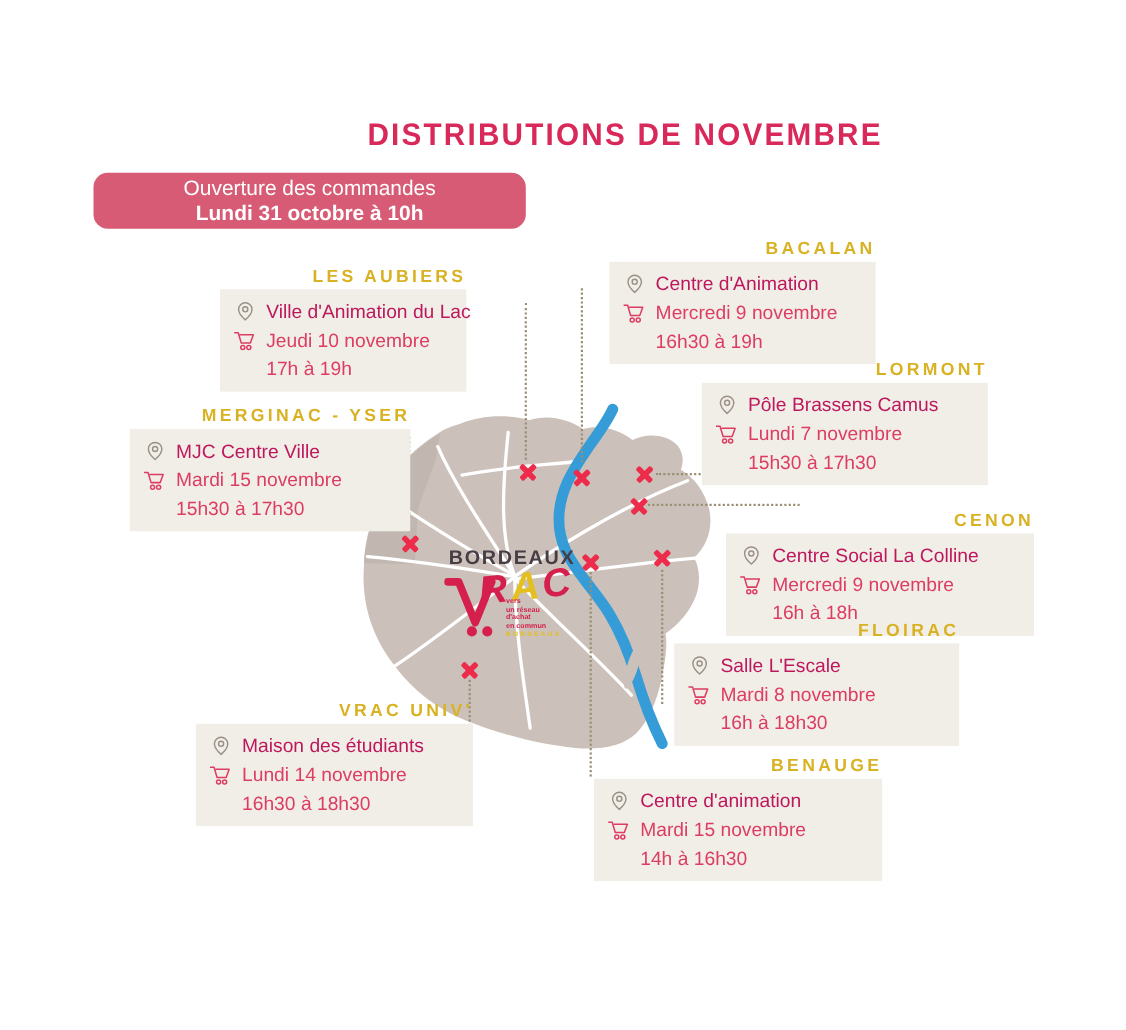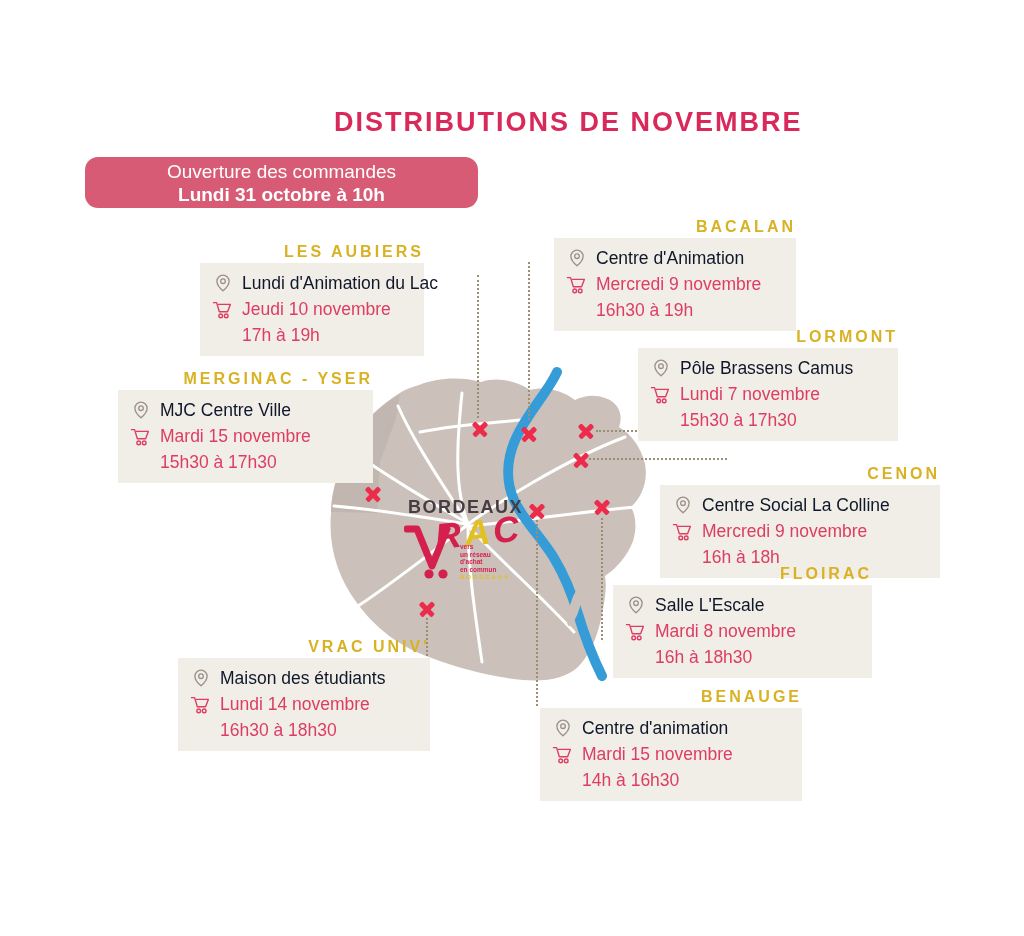--- a/index.html
+++ b/index.html
@@ -73,21 +73,21 @@
     white-space:nowrap;
   }
   .card .body{
     background:#F1EDE7;padding:7px 12px 8px 12px;
   }
   .card .row{
     display:flex;align-items:center;gap:8px;
     font-size:17.5px;line-height:26px;white-space:nowrap;
   }
   .card .row .ic{width:22px;display:flex;align-items:center;justify-content:center;flex:0 0 22px;}
-  .card .venue{color:#0f172a;}
+  .card .venue{color:#be185d;}
   .card .date{color:#DD3D62;}
   .card .time{color:#DD3D62;padding-left:30px;}
 </style>
 </head>
 <body>
 
 <div class="canvas">
 
   <div class="page-title">DISTRIBUTIONS DE NOVEMBRE</div>
 
@@ -172,21 +172,21 @@
   <div class="card" style="left:200px;top:243px;width:224px;">
     <div class="area-title">LES AUBIERS</div>
     <div class="body">
       <div class="row venue">
         <span class="ic">
             <svg width="20" height="20" viewBox="0 0 20 20">
               <path d="M10,2.2 C6.6,2.2 3.9,4.9 3.9,8.2 C3.9,12.6 10,17.8 10,17.8 C10,17.8 16.1,12.6 16.1,8.2 C16.1,4.9 13.4,2.2 10,2.2 Z" fill="none" stroke="#9A9086" stroke-width="1.3"></path>
               <circle cx="10" cy="8.2" r="2.3" fill="none" stroke="#9A9086" stroke-width="1.3"></circle>
             </svg>
           </span>
-        <span>Lundi d'Animation du Lac</span>
+        <span>Ville d'Animation du Lac</span>
       </div>
       <div class="row date">
         <span class="ic">
             <svg width="24" height="22" viewBox="0 0 24 22">
               <path d="M1,4 L5,4 L8,14 L17,14 L20,6 L6.5,6" fill="none" stroke="#DD3D62" stroke-width="1.5" stroke-linejoin="round"></path>
               <circle cx="9.5" cy="18.5" r="2" fill="none" stroke="#DD3D62" stroke-width="1.5"></circle>
               <circle cx="15.5" cy="18.5" r="2" fill="none" stroke="#DD3D62" stroke-width="1.5"></circle>
             </svg>
           </span>
         <span>Jeudi 10 novembre</span>

